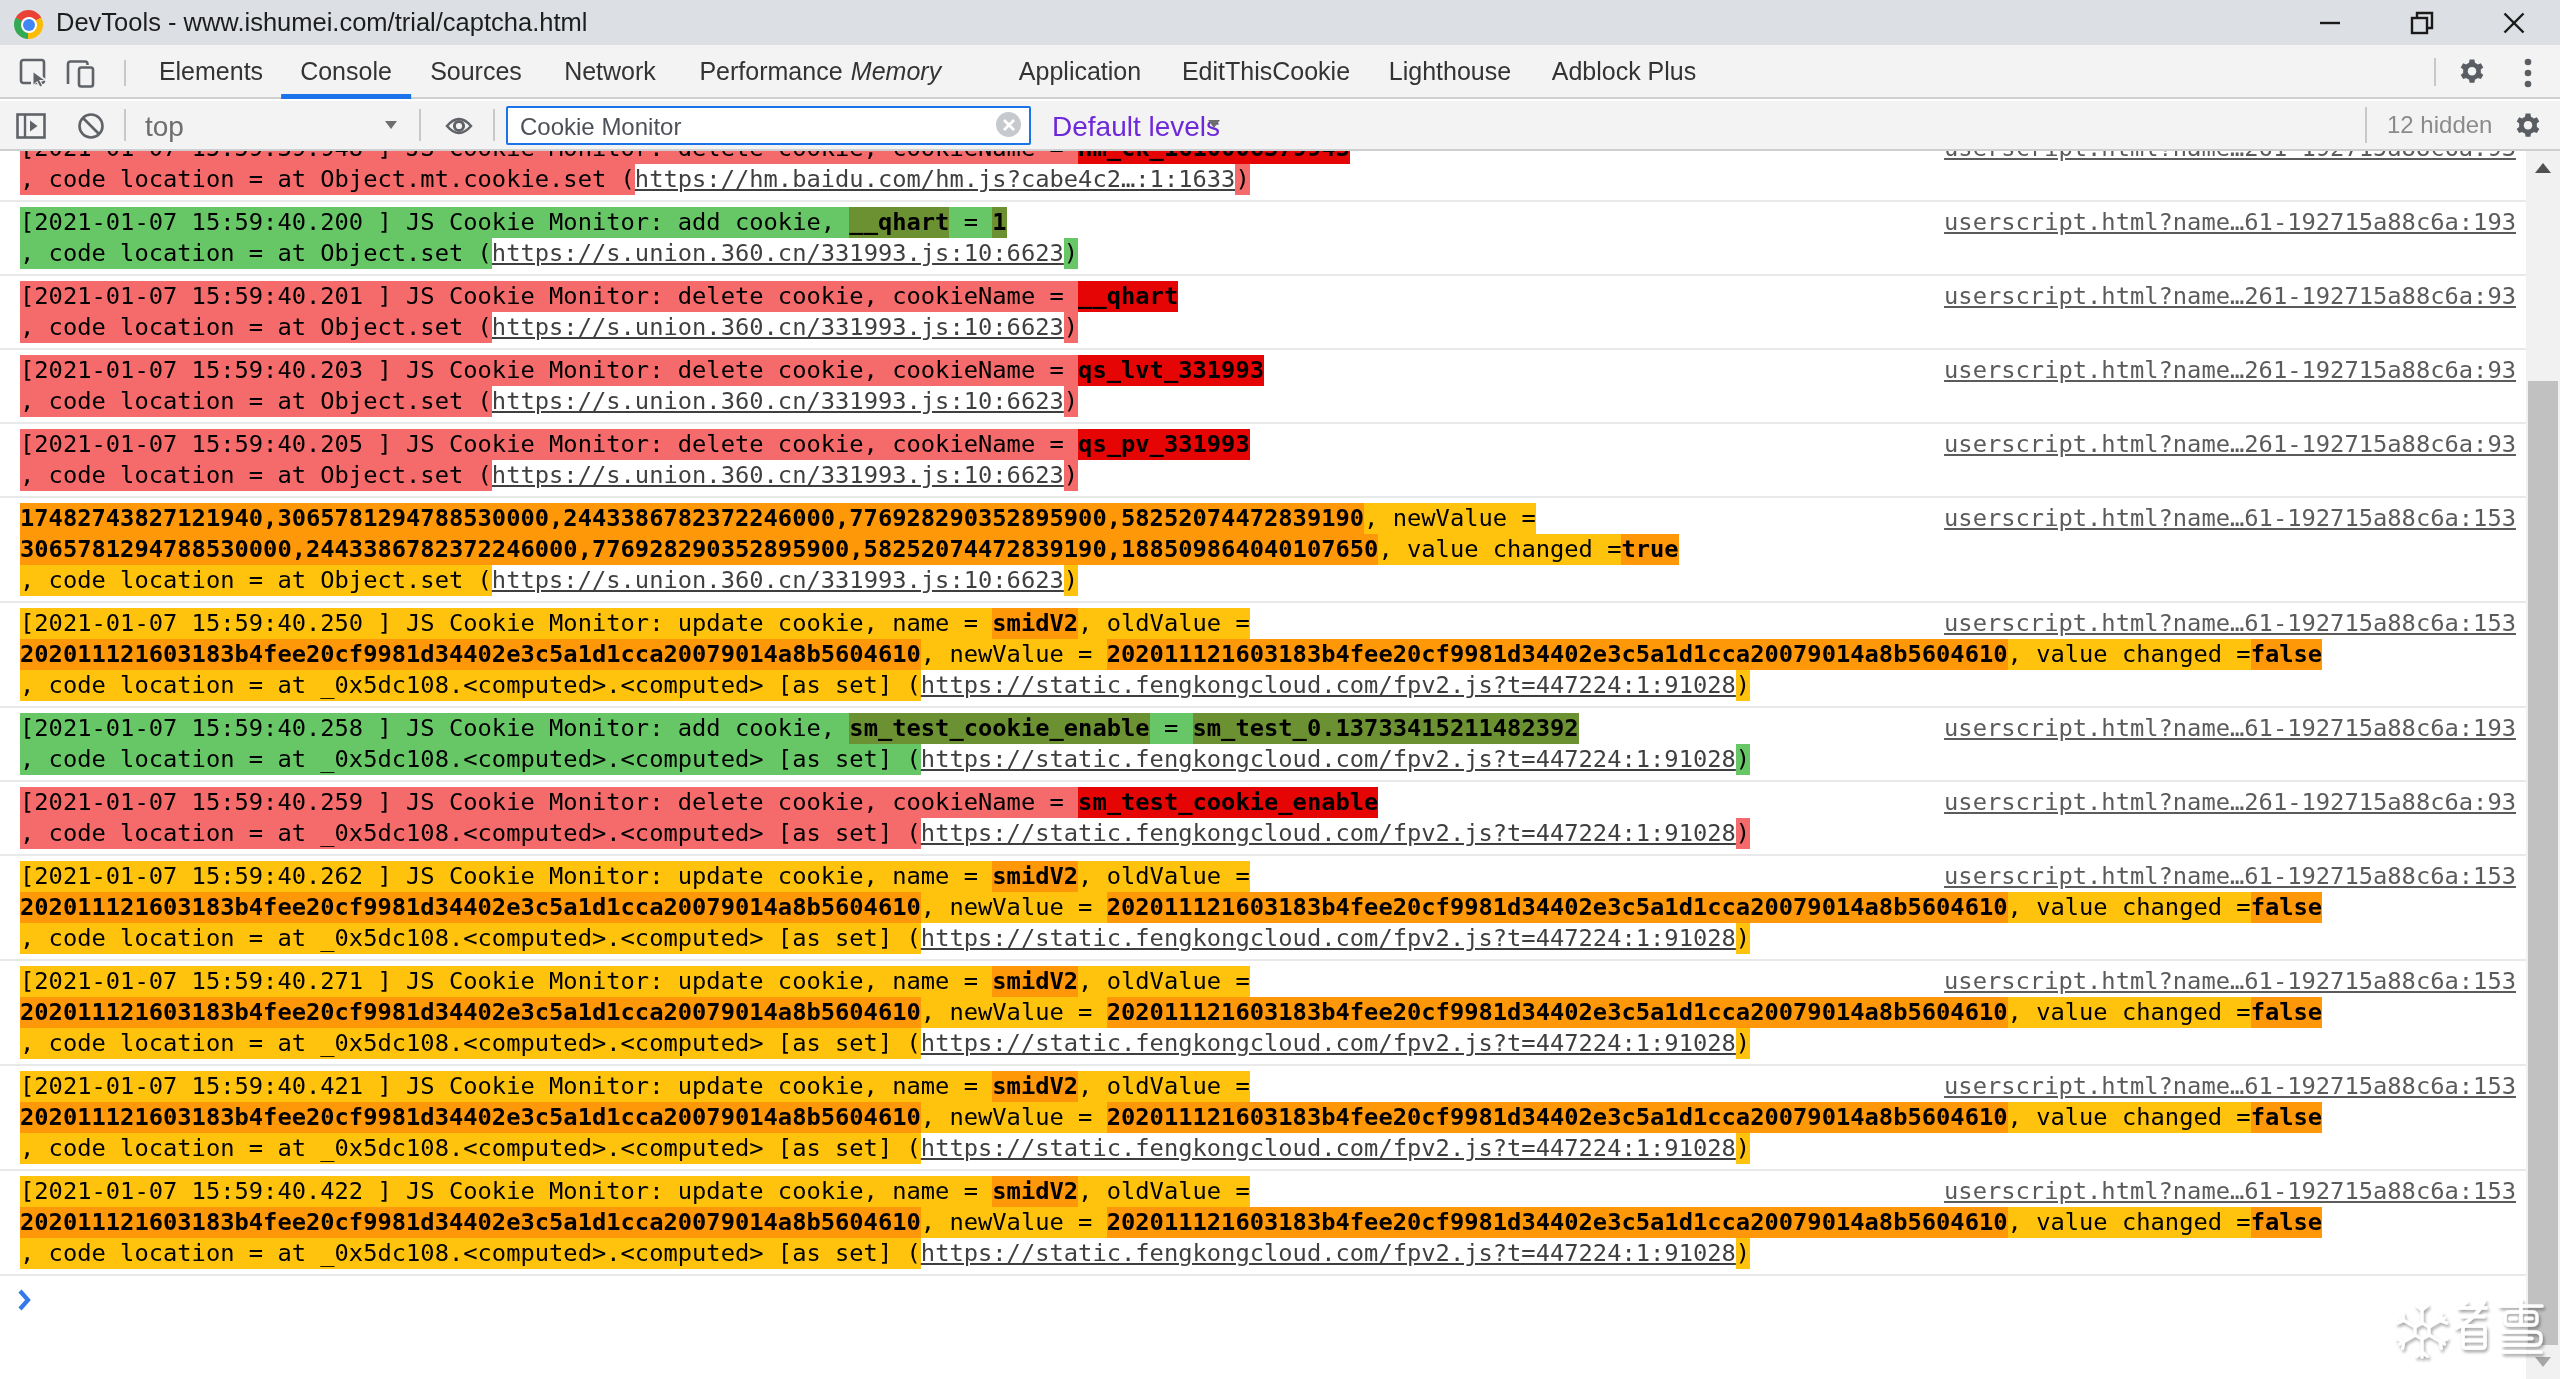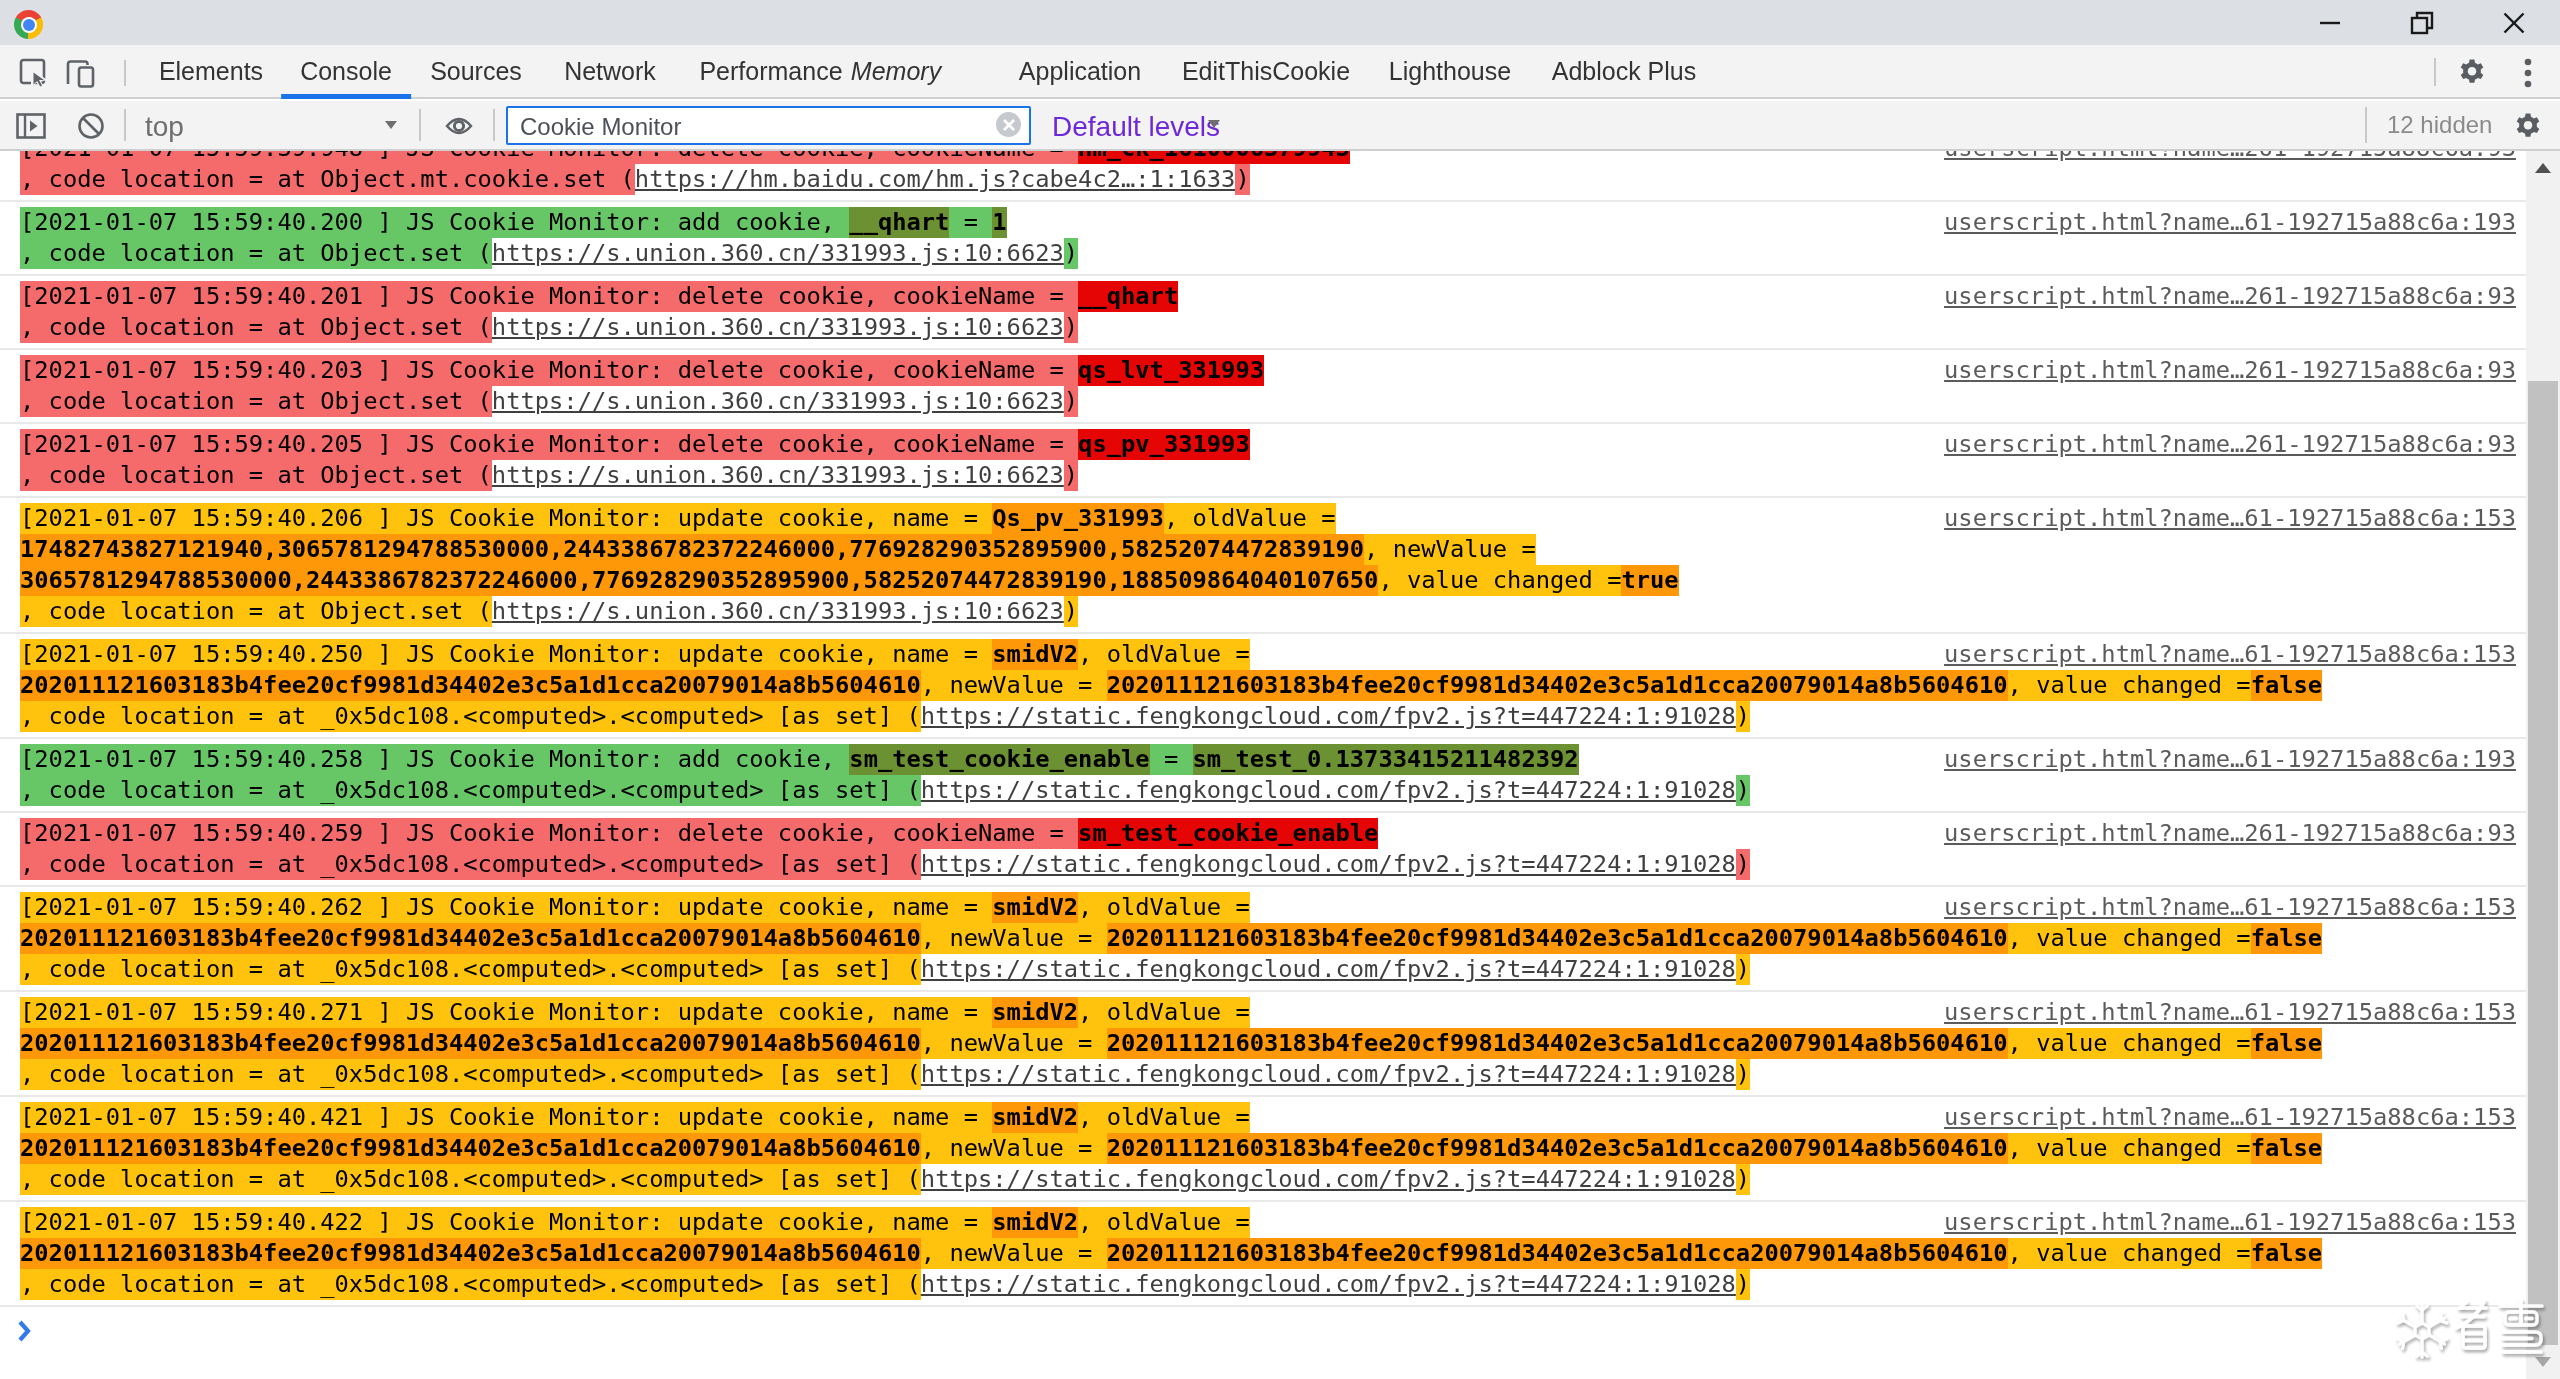--- a/index.html
+++ b/index.html
@@ -83,20 +83,21 @@
 </head>
 <body>
 
 <div id="screen">
 
   <div id="titlebar">
     <div id="chrome-logo">
       <div class="white-ring"></div>
       <div class="blue-core"></div>
     </div>
+    <div id="window-title">DevTools - www.ishumei.com/trial/captcha.html</div>
     <div class="capbtn" id="btn-minimize">
       <svg width="22" height="22" viewBox="0 0 22 22">
           <line x1="1" y1="11" x2="21" y2="11" stroke="#1a1a1a" stroke-width="2.4"></line>
         </svg>
     </div>
     <div class="capbtn" id="btn-restore">
       <svg width="24" height="24" viewBox="0 0 24 24">
         <rect x="2" y="7" width="15" height="15" fill="none" stroke="#1a1a1a" stroke-width="2.4"></rect>
         <polyline points="7,7 7,2 22,2 22,17 17,17" fill="none" stroke="#1a1a1a" stroke-width="2.4"></polyline>
       </svg>
@@ -207,21 +208,20 @@
           <div class="cline"><span class="seg base">[2021-01-07 15:59:40.203 ] JS Cookie Monitor: delete cookie, cookieName = </span><span class="seg chip">qs_lvt_331993</span></div>
           <div class="cline"><span class="seg base">, code location = at Object.set (</span><span class="seg link">https://s.union.360.cn/331993.js:10:6623</span><span class="seg base">)</span></div>
           <span class="srclink">userscript.html?name…261-192715a88c6a:93</span>
         </div>
         <div class="crow t-delete">
           <div class="cline"><span class="seg base">[2021-01-07 15:59:40.205 ] JS Cookie Monitor: delete cookie, cookieName = </span><span class="seg chip">qs_pv_331993</span></div>
           <div class="cline"><span class="seg base">, code location = at Object.set (</span><span class="seg link">https://s.union.360.cn/331993.js:10:6623</span><span class="seg base">)</span></div>
           <span class="srclink">userscript.html?name…261-192715a88c6a:93</span>
         </div>
         <div class="crow t-update">
-          <div class="cline"><span class="seg base">[2021-01-07 15:59:40.206 ] JS Cookie Monitor: update cookie, name = </span><span class="seg chip">Qs_pv_331993</span><span class="seg base">, oldValue =</span></div>
           <div class="cline"><span class="seg chip">17482743827121940,3065781294788530000,2443386782372246000,776928290352895900,58252074472839190</span><span class="seg base">, newValue =</span></div>
           <div class="cline"><span class="seg chip">3065781294788530000,2443386782372246000,776928290352895900,58252074472839190,188509864040107650</span><span class="seg base">, value changed =</span><span class="seg chip">true</span></div>
           <div class="cline"><span class="seg base">, code location = at Object.set (</span><span class="seg link">https://s.union.360.cn/331993.js:10:6623</span><span class="seg base">)</span></div>
           <span class="srclink">userscript.html?name…61-192715a88c6a:153</span>
         </div>
         <div class="crow t-update">
           <div class="cline"><span class="seg base">[2021-01-07 15:59:40.250 ] JS Cookie Monitor: update cookie, name = </span><span class="seg chip">smidV2</span><span class="seg base">, oldValue =</span></div>
           <div class="cline"><span class="seg chip">202011121603183b4fee20cf9981d34402e3c5a1d1cca20079014a8b5604610</span><span class="seg base">, newValue = </span><span class="seg chip">202011121603183b4fee20cf9981d34402e3c5a1d1cca20079014a8b5604610</span><span class="seg base">, value changed =</span><span class="seg chip">false</span></div>
           <div class="cline"><span class="seg base">, code location = at _0x5dc108.&lt;computed&gt;.&lt;computed&gt; [as set] (</span><span class="seg link">https://static.fengkongcloud.com/fpv2.js?t=447224:1:91028</span><span class="seg base">)</span></div>
           <span class="srclink">userscript.html?name…61-192715a88c6a:153</span>

